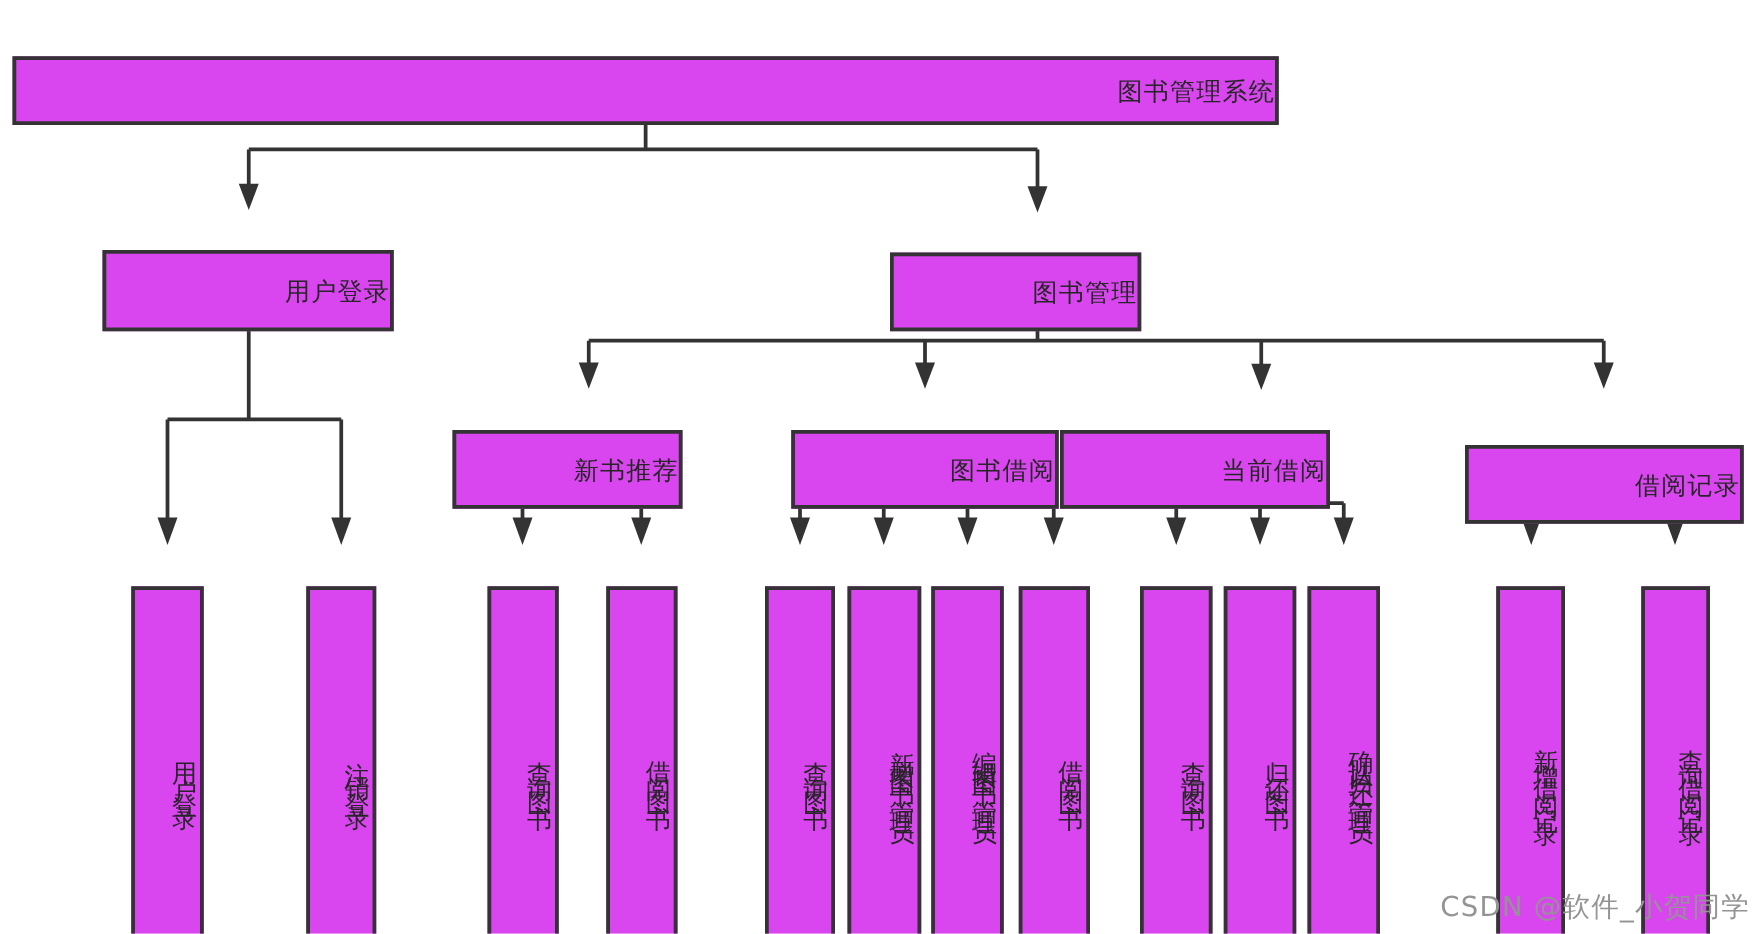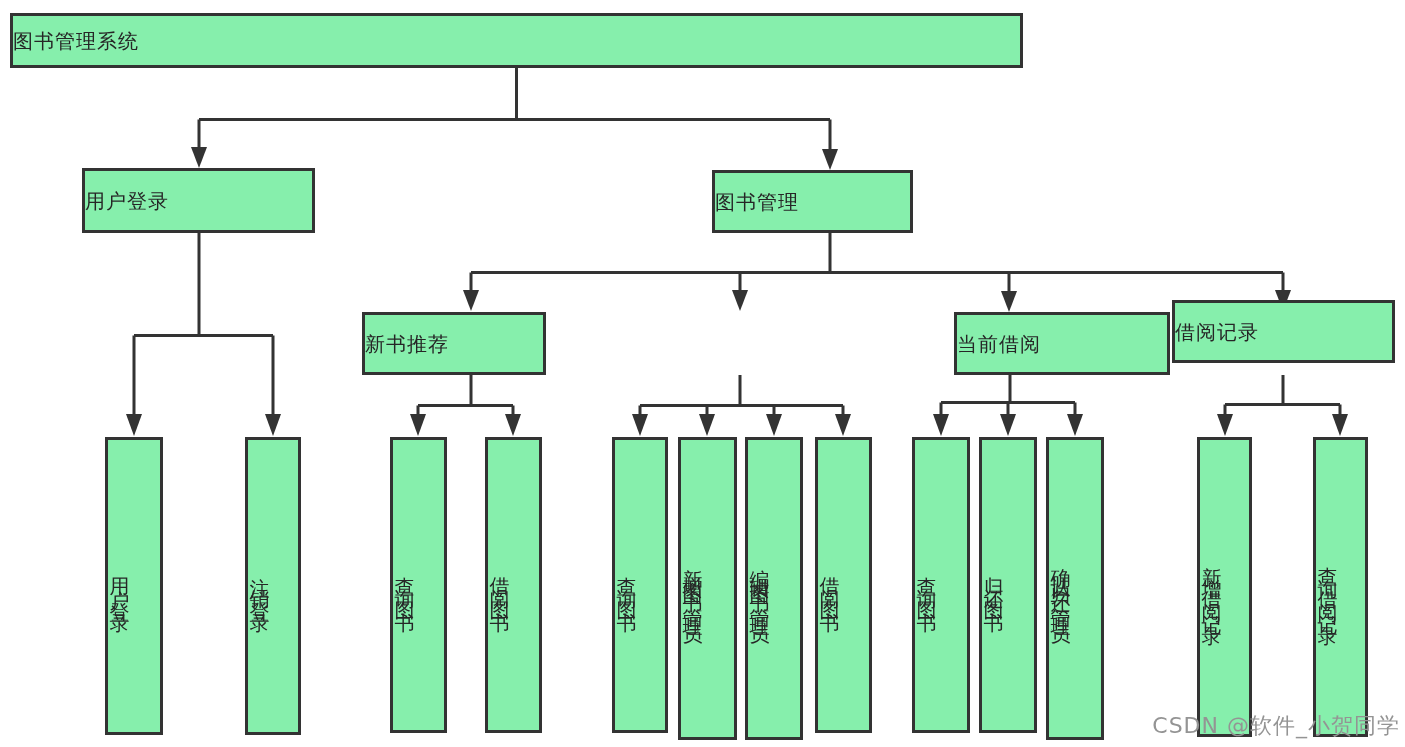--- a/index.html
+++ b/index.html
@@ -5,22 +5,22 @@
   html,body{margin:0;padding:0;background:#ffffff;}
   .stage{
     position:relative;width:1405px;height:747px;background:#ffffff;
     overflow:hidden;font-family:"DejaVu Sans",sans-serif;
   }
   .wires{position:absolute;left:0;top:0;width:1405px;height:747px;}
   .wires path{stroke:#333333;stroke-width:3;fill:none;}
   .wires polygon{fill:#333333;stroke:none;}
   .box{
     position:absolute;box-sizing:border-box;border:3px solid #333333;
-    background:#86efac;display:flex;align-items:center;justify-content:flex-start;
-    color:#262626;font-size:20px;letter-spacing:1px;line-height:1.2;
+    background:#d946ef;display:flex;align-items:center;justify-content:flex-end;
+    color:#262626;font-size:20px;letter-spacing:1px;line-height:1.2;margin-top:32px;
   }
   .vbox span{
     writing-mode:vertical-rl;text-orientation:mixed;
     letter-spacing:12px;font-size:20px;
   }
   .vbox.dense span{letter-spacing:8px;}
   .watermark{
     position:absolute;right:5px;bottom:6px;color:#949494;font-size:22px;
     letter-spacing:1px;white-space:nowrap;
   }
@@ -80,24 +80,27 @@
   <div class="box" style="left:82px;top:168px;width:233px;height:65px">
     <span>用户登录</span>
   </div>
   <div class="box" style="left:712px;top:170px;width:201px;height:63px">
     <span>图书管理</span>
   </div>
 
   <div class="box" style="left:362px;top:312px;width:184px;height:63px">
     <span>新书推荐</span>
   </div>
-  <div class="box" style="left:954px;top:312px;width:216px;height:63px">
+  <div class="box" style="left:633px;top:312px;width:214px;height:63px">
+    <span>图书借阅</span>
+  </div>
+  <div class="box" style="left:848px;top:312px;width:216px;height:63px">
     <span>当前借阅</span>
   </div>
-  <div class="box" style="left:1172px;top:300px;width:223px;height:63px">
+  <div class="box" style="left:1172px;top:324px;width:223px;height:63px">
     <span>借阅记录</span>
   </div>
 
   <div class="box vbox" style="left:105px;top:437px;width:58px;height:298px">
     <span>用户登录</span>
   </div>
   <div class="box vbox" style="left:245px;top:437px;width:56px;height:298px">
     <span>注销登录</span>
   </div>
 

